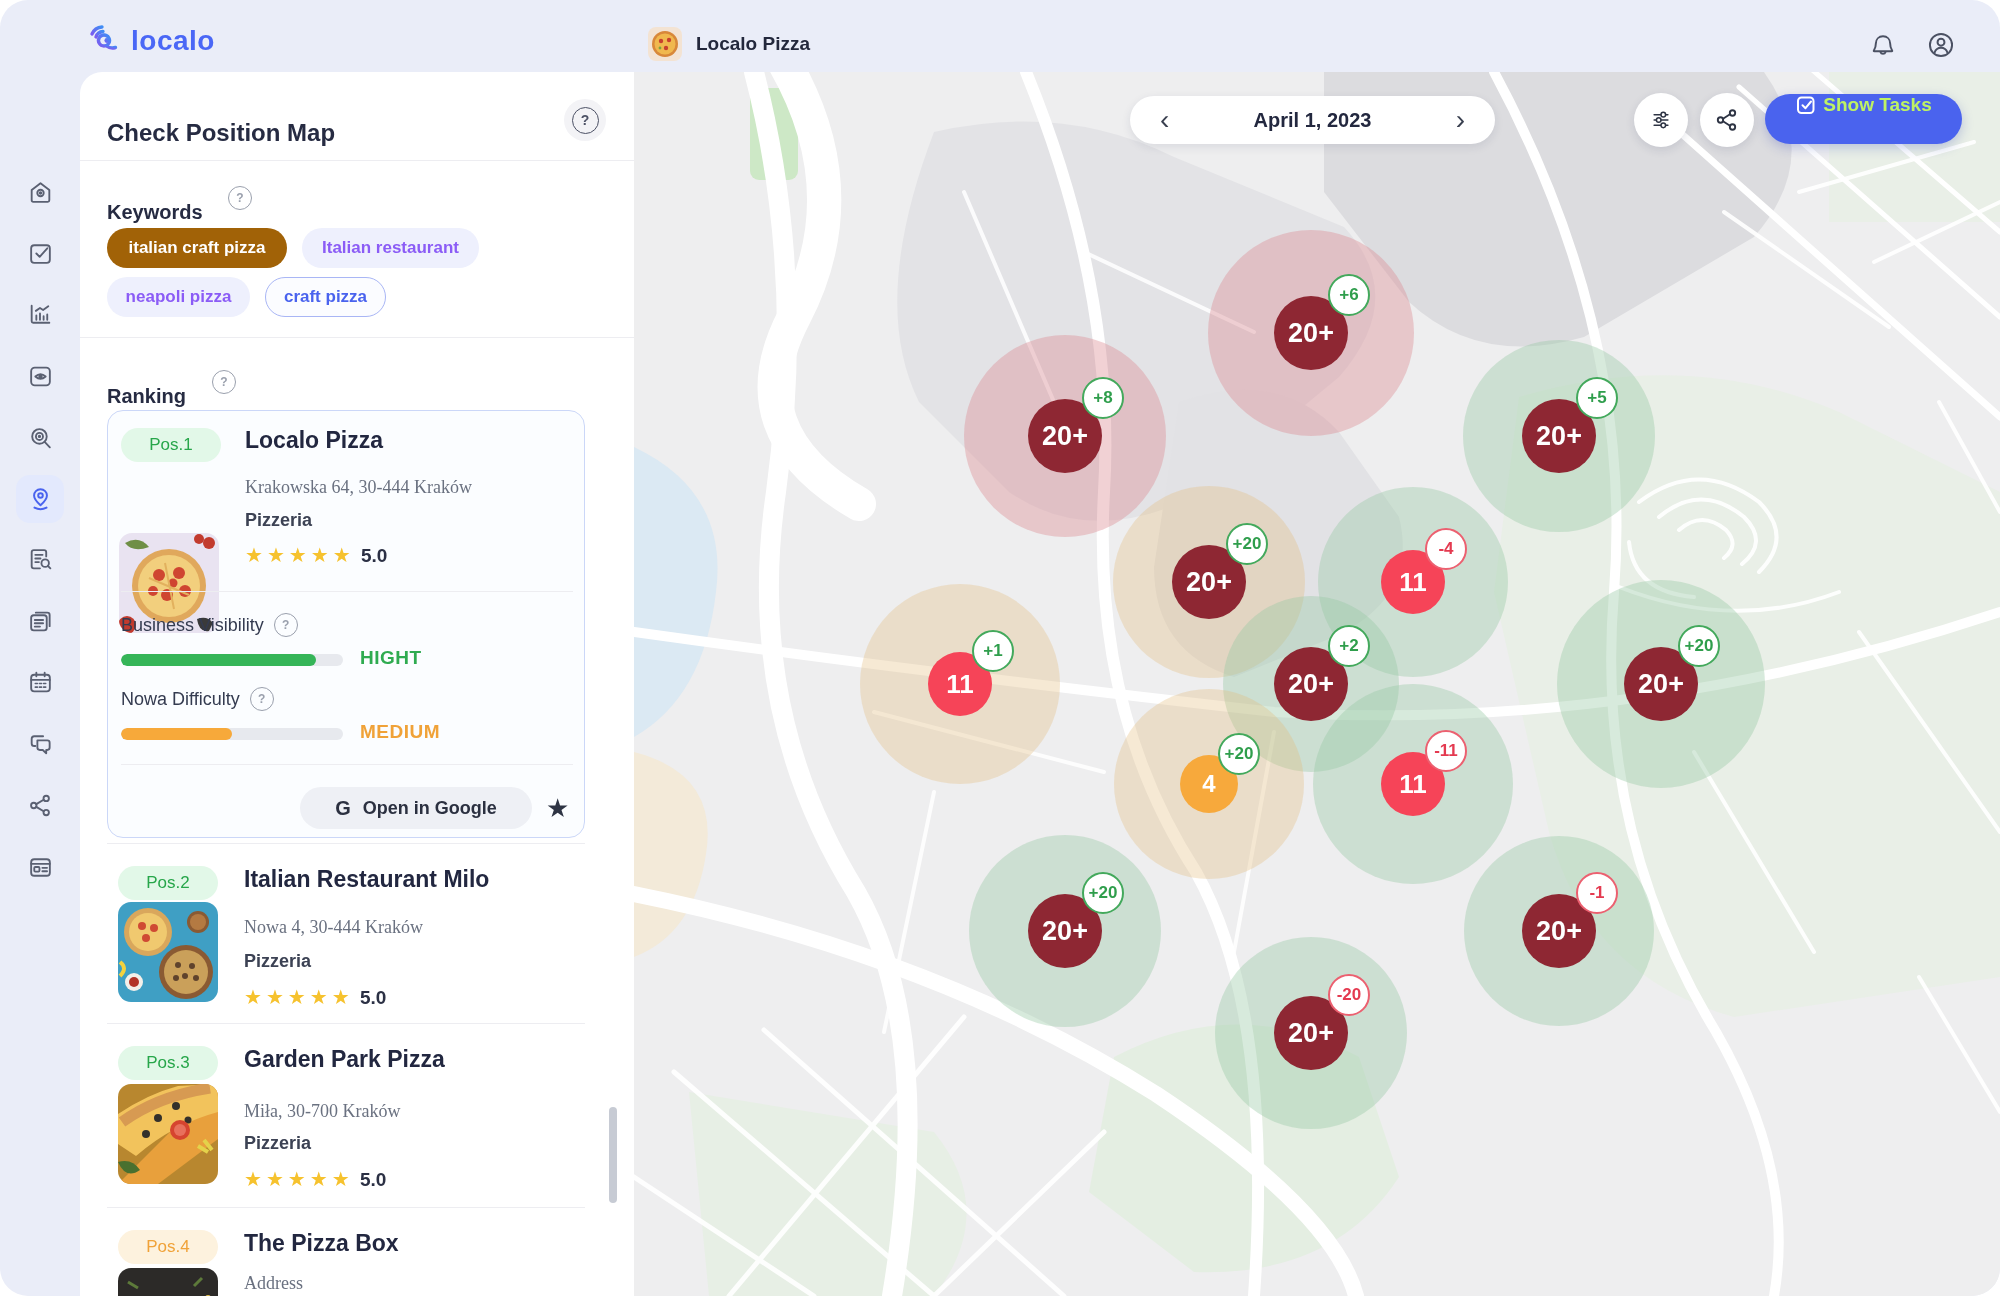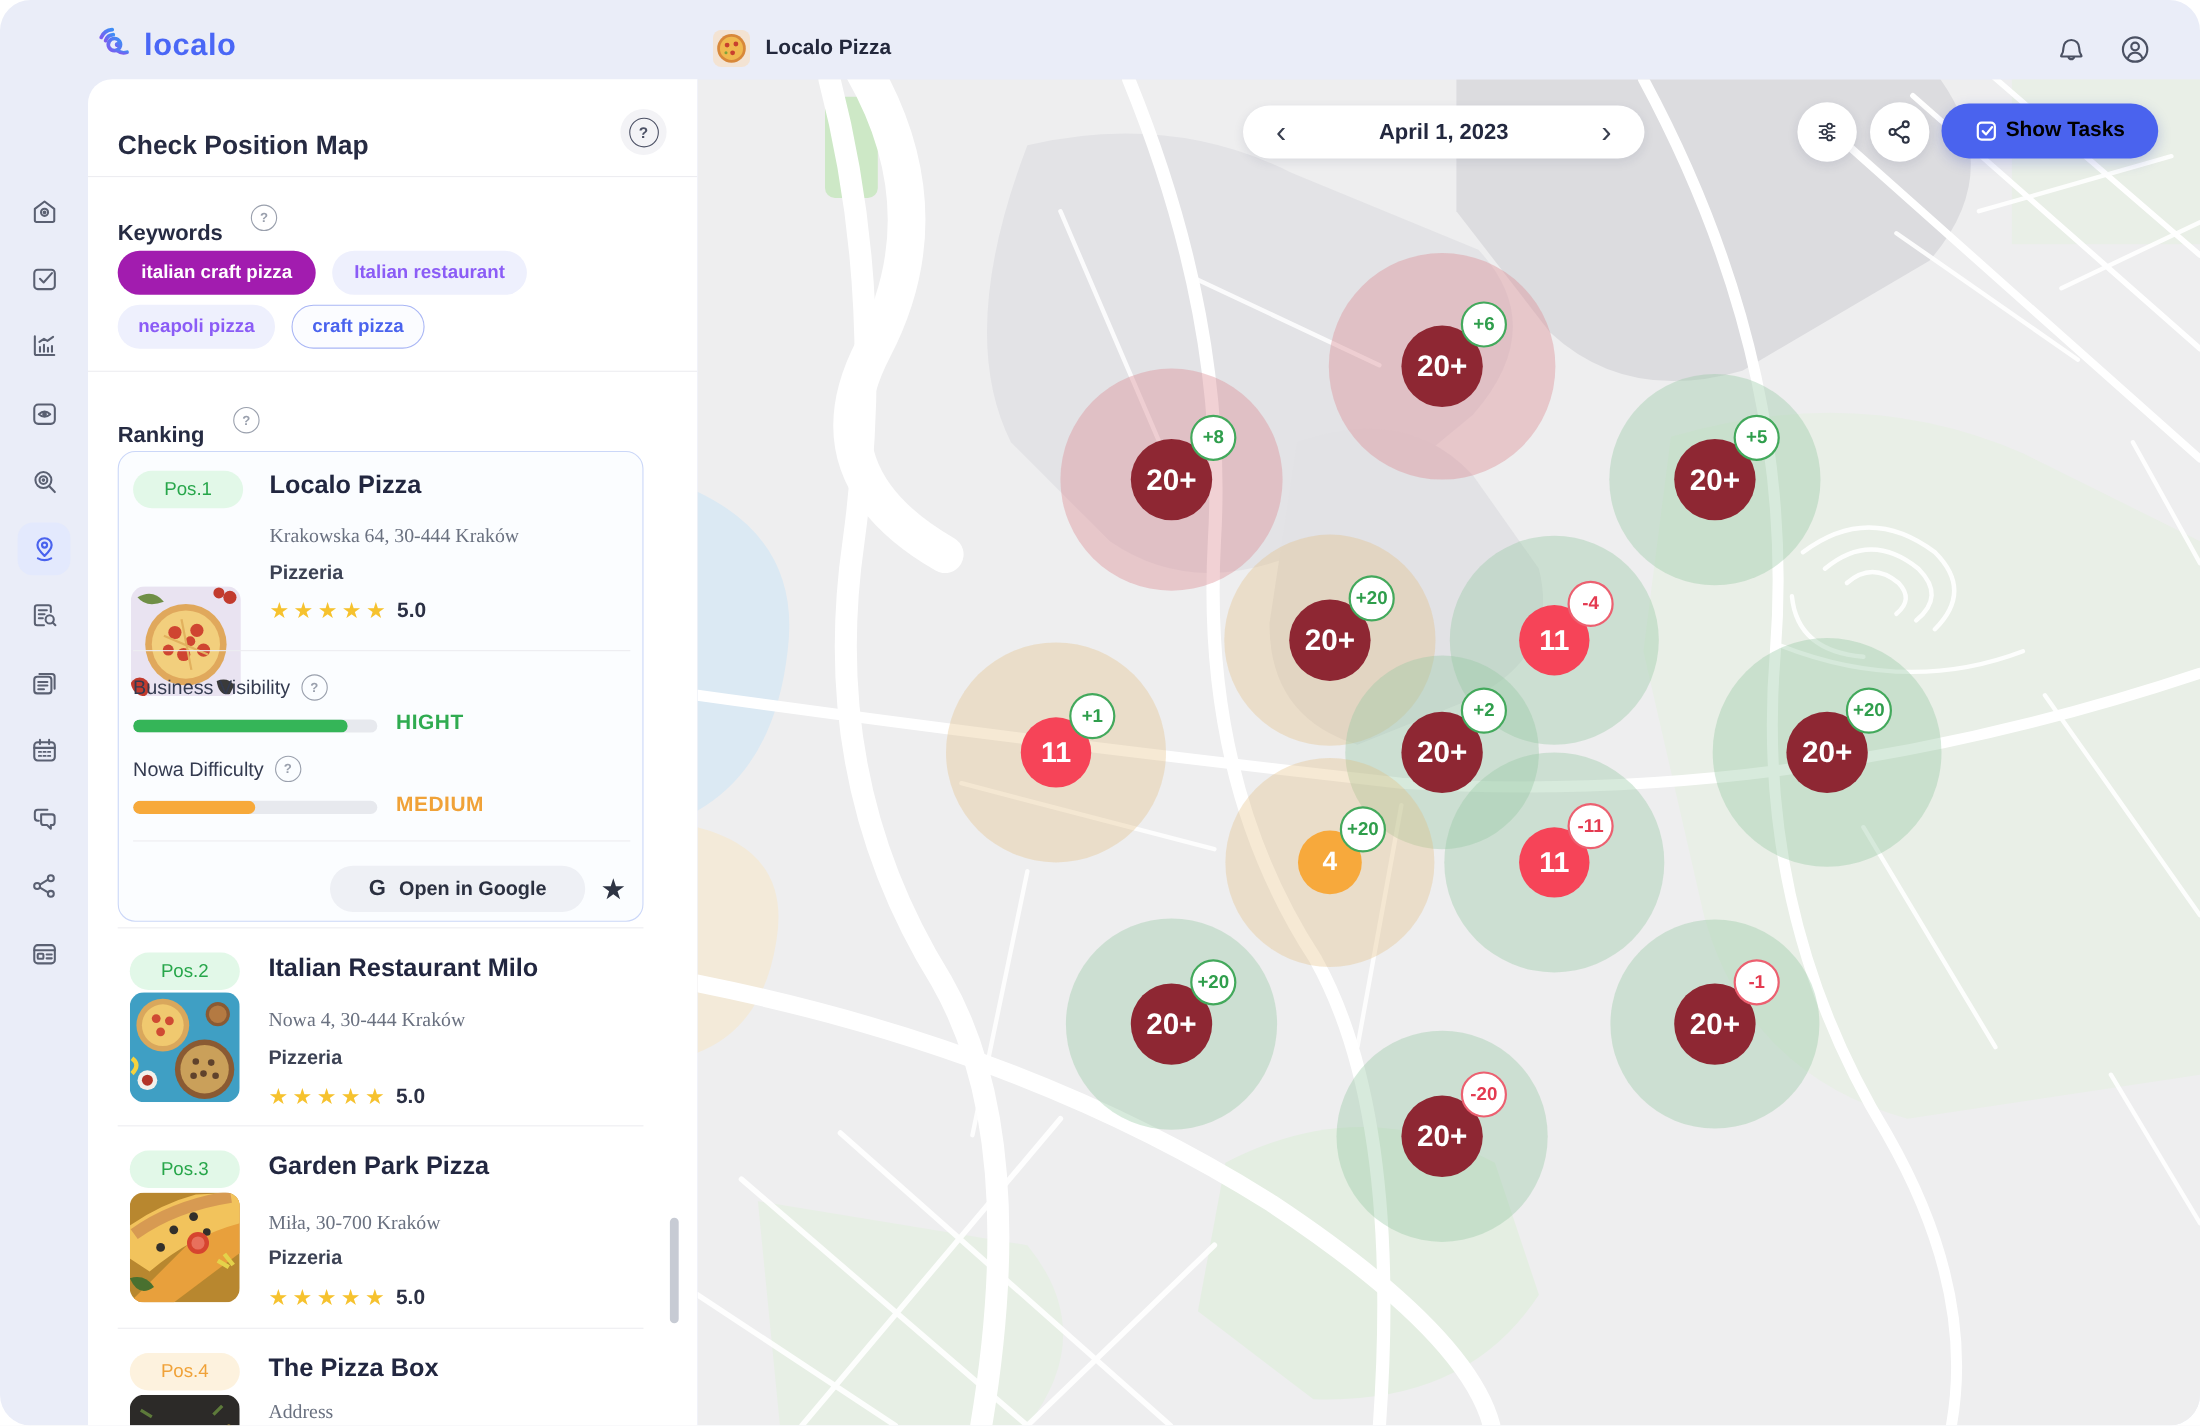--- a/index.html
+++ b/index.html
@@ -26,21 +26,21 @@
             display:flex;align-items:center;justify-content:center;cursor:pointer;}
   .ring{width:25px;height:25px;border-radius:50%;border:1.7px solid #4c5165;color:#4c5165;display:flex;align-items:center;justify-content:center;
         font-size:14px;font-weight:700;}
   .help-sm{width:22px;height:22px;border-radius:50%;border:1.6px solid #9aa0ad;color:#9aa0ad;display:inline-flex;align-items:center;justify-content:center;
            font-size:12px;font-weight:700;cursor:pointer;}
   .hr{position:absolute;left:0;width:554px;height:1px;background:#ededf1;}
   .hr.inset{left:27px;width:478px;}
   .sec-label{position:absolute;left:27px;font-size:20px;font-weight:700;color:#262b42;}
   .chip{position:absolute;height:40px;border-radius:20px;display:flex;align-items:center;justify-content:center;
         font-size:17px;font-weight:600;cursor:pointer;box-sizing:border-box;}
-  .chip.solid{background:#a21caf;color:#ffffff;}
+  .chip.solid{background:#a16207;color:#ffffff;}
   .chip.soft{background:#eef0fd;color:#8b5cf6;}
   .chip.outline{background:#fbfcff;color:#4a63ee;border:1.6px solid #a9b6f5;}
   
   .card1{position:absolute;left:27px;top:338px;width:478px;height:428px;border:1.5px solid #cbd7f8;border-radius:16px;
          background:#fbfdff;box-sizing:border-box;cursor:pointer;}
   .pos-badge{position:absolute;width:100px;height:34px;border-radius:17px;display:flex;align-items:center;justify-content:center;
              font-size:17px;font-weight:400;}
   .pos-badge.green{background:#e2f8e8;color:#27a64a;}
   .pos-badge.orange{background:#fdf2de;color:#f0a238;}
   .card-title{position:absolute;font-size:23px;font-weight:700;color:#222740;}
@@ -82,22 +82,22 @@
   .datepill{position:absolute;left:496px;top:24px;width:365px;height:48px;border-radius:24px;background:#ffffff;
             box-shadow:0 3px 10px rgba(30,40,80,.10);display:flex;align-items:center;justify-content:space-between;
             padding:0 26px;box-sizing:border-box;cursor:pointer;}
   .datepill .chev{font-size:28px;color:#3a4050;line-height:1;cursor:pointer;padding:0 4px;}
   .datepill .dtext{font-size:20px;font-weight:700;color:#23283f;}
   .circlebtn{position:absolute;top:21px;width:54px;height:54px;border-radius:50%;background:#ffffff;
              box-shadow:0 3px 10px rgba(30,40,80,.12);display:flex;align-items:center;justify-content:center;
              color:#2e3444;cursor:pointer;}
   .circlebtn svg{width:26px;height:26px;}
   .tasksbtn{position:absolute;left:1131px;top:22px;width:197px;height:50px;border-radius:25px;background:#4a63ee;
-            box-shadow:0 4px 12px rgba(40,60,180,.25);display:flex;align-items:center;justify-content:center;gap:6px;
-            color:#000000;font-size:19px;font-weight:700;cursor:pointer;}
+            box-shadow:0 4px 12px rgba(40,60,180,.25);display:flex;align-items:flex-start;justify-content:center;gap:6px;
+            color:#bef264;font-size:19px;font-weight:700;cursor:pointer;}
   .tasksbtn svg{width:22px;height:22px;}
 </style>
 </head>
 <body>
 
 <div class="app">
 
   <div class="logo">
     <svg width="36" height="38" viewBox="0 0 36 38">
       <defs>

